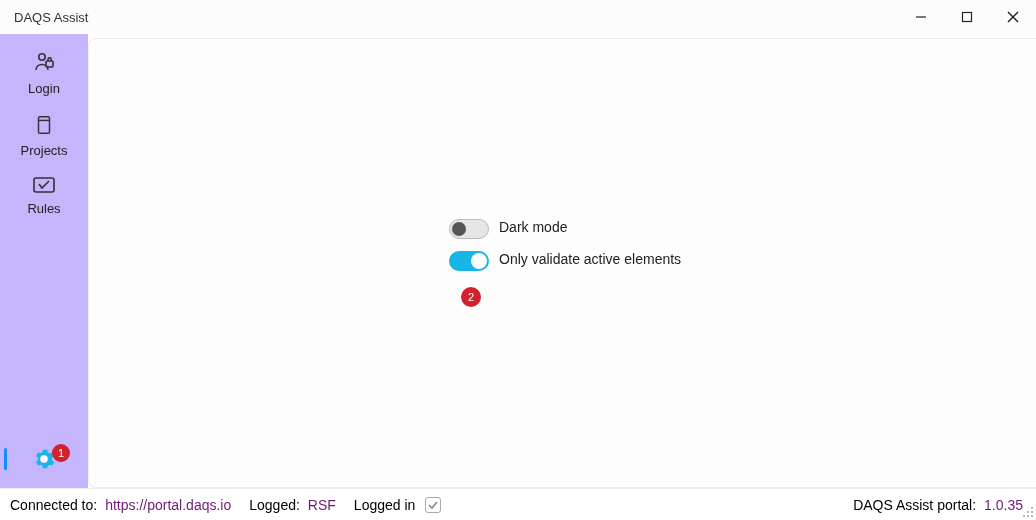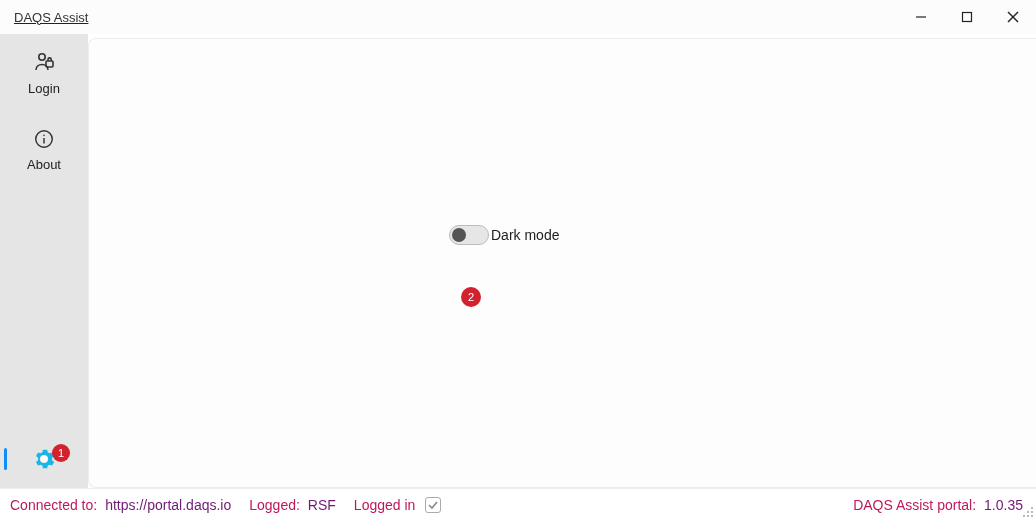--- a/index.html
+++ b/index.html
@@ -1,42 +1,42 @@
 <!DOCTYPE html>
 <html><head>
 <meta charset="utf-8">
 <style>
   * { box-sizing: border-box; margin: 0; padding: 0; }
   html, body { width: 1036px; height: 520px; font-family: "Segoe UI", Arial, sans-serif; font-size: 14px; color: #222; overflow: hidden; background: #fff; }
   .window { width: 1036px; height: 520px; display: flex; flex-direction: column; position: relative; }
-  .titlebar { height: 34px; display: flex; align-items: center; padding: 0 0 0 14px; background: #fcfcfc; text-decoration: underline; }
+  .titlebar { height: 34px; display: flex; align-items: center; padding: 0 0 0 14px; background: #fcfcfc; }
   .titlebar .title { font-size: 13px; color: #333; }
   .winbtns { margin-left: auto; display: flex; height: 100%; }
   .winbtn { width: 46px; display: flex; align-items: center; justify-content: center; }
   .winbtn svg { display: block; }
   .body { flex: 1; display: flex; min-height: 0; }
-  .sidebar { width: 88px; background: #e5e5e5; display: flex; flex-direction: column; padding-top: 8px; position: relative; }
+  .sidebar { width: 88px; background: #c4b5fd; display: flex; flex-direction: column; padding-top: 8px; position: relative; }
   .sb-item { display: flex; flex-direction: column; align-items: center; gap: 4px; padding: 8px 0 10px 0; cursor: pointer; }
   .sb-item .lbl { font-size: 13px; color: #222; }
   .sb-bottom { margin-top: auto; position: relative; }
   .sb-settings { position: relative; display: flex; align-items: center; justify-content: center; height: 56px; }
   .sb-settings .indicator { position: absolute; left: 4px; top: 16px; width: 3px; height: 22px; background: #0e8efc; border-radius: 2px; }
   .badge { position: absolute; background: #d2222d; color: #fff; border-radius: 50%; font-size: 11px; display: flex; align-items: center; justify-content: center; font-weight: 500; }
   .sb-settings .badge { width: 18px; height: 18px; top: 12px; left: 52px; }
   .content { flex: 1; background: #fdfdfd; border: 1px solid #ededed; border-right: none; border-top-left-radius: 8px; border-bottom-left-radius: 8px; margin-top: 4px; position: relative; overflow: hidden; }
   .settings-panel { position: absolute; left: 360px; top: 180px; }
-  .row { display: flex; align-items: center; gap: 2px; height: 32px; }
+  .row { display: flex; gap: 10px; height: 32px; }
   .toggle { width: 40px; height: 20px; border-radius: 10px; position: relative; cursor: pointer; }
   .toggle.off { background: #e6e6e6; border: 1px solid #bbb; }
   .toggle.off .knob { position: absolute; left: 2px; top: 2px; width: 14px; height: 14px; background: #555; border-radius: 50%; }
   .toggle.on { background: #17b6e6; }
   .toggle.on .knob { position: absolute; right: 2px; top: 2px; width: 16px; height: 16px; background: #fff; border-radius: 50%; }
   .content .badge2 { position: absolute; left: 372px; top: 248px; width: 20px; height: 20px; }
   .statusbar { height: 32px; border-top: 1px solid #eee; display: flex; align-items: center; padding: 0 10px; font-size: 14px; color: #555; gap: 6px; }
-  .statusbar .muted { color: #be185d; margin-right: 2px; }
+  .statusbar .muted { color: #000000; margin-right: 2px; }
   .statusbar .val { color: #701a75; margin-right: 12px; }
   .chk { width: 16px; height: 16px; border: 1px solid #aaa; border-radius: 3px; display: inline-flex; align-items: center; justify-content: center; margin-left: 2px; }
   .chk svg { display: block; }
   .statusbar .spacer { flex: 1; }
   .resize-grip { position: absolute; right: 2px; bottom: 2px; width: 12px; height: 12px; }
 </style>
 </head>
 <body>
 
 <div class="window">
@@ -73,35 +73,43 @@
             <circle cx="10" cy="7" r="3.2"></circle>
             <path d="M4 20c0-3.4 2.8-5.5 6-5.5s6 2.1 6 5.5"></path>
             <rect x="14" y="11" width="7" height="6" rx="1"></rect>
             <path d="M16 11v-1.5a1.6 1.6 0 0 1 3.2 0V11"></path>
           </svg>
         </span>
         <span class="lbl">Login</span>
       </div>
 
 
+      <div class="sb-item">
+        <span>
+          <svg width="22" height="22" viewBox="0 0 24 24" fill="none" stroke="#333" stroke-width="1.6">
+            <rect x="6" y="3" width="12" height="18" rx="1.5"></rect>
+            <line x1="6" y1="7" x2="18" y2="7"></line>
+          </svg>
+        </span>
+        <span class="lbl">Projects</span>
+      </div>
 
+      <div class="sb-item">
+        <span>
+          <svg width="24" height="18" viewBox="0 0 24 18" fill="none" stroke="#333" stroke-width="1.6">
+            <rect x="2" y="2" width="20" height="14" rx="2"></rect>
+            <polyline points="7,8 10,12 17,5"></polyline>
+          </svg>
+        </span>
+        <span class="lbl">Rules</span>
+      </div>
 
 
       <div style="height:14px"></div>
 
-      <div class="sb-item">
-        <span>
-          <svg width="22" height="22" viewBox="0 0 24 24" fill="none" stroke="#333" stroke-width="1.6">
-            <circle cx="12" cy="12" r="9"></circle>
-            <circle cx="12" cy="8" r="0.9" fill="#333" stroke="none"></circle>
-            <line x1="12" y1="11" x2="12" y2="17"></line>
-          </svg>
-        </span>
-        <span class="lbl">About</span>
-      </div>
 
       <div class="sb-bottom">
         <div class="sb-settings">
           <span class="indicator"></span>
           <span>
             <svg width="26" height="26" viewBox="0 0 24 24" fill="#17b6e6">
               <path d="M12 8.2A3.8 3.8 0 1 0 12 15.8 3.8 3.8 0 1 0 12 8.2Z M19.4 13.2l2 1.5-1.9 3.3-2.3-.8a7.7 7.7 0 0 1-1.8 1l-.4 2.4H11l-.4-2.4a7.7 7.7 0 0 1-1.8-1l-2.3.8-1.9-3.3 2-1.5a7.3 7.3 0 0 1 0-2.4l-2-1.5 1.9-3.3 2.3.8a7.7 7.7 0 0 1 1.8-1L11 3.4h4l.4 2.4a7.7 7.7 0 0 1 1.8 1l2.3-.8 1.9 3.3-2 1.5a7.3 7.3 0 0 1 0 2.4Z"></path>
               <circle cx="12" cy="12" r="3.2" fill="#fff"></circle>
             </svg>
           </span>
@@ -110,20 +118,26 @@
       </div>
     </div>
 
     <div class="content">
       <div class="settings-panel">
         <div class="row">
           <div class="toggle off">
               <div class="knob"></div>
             </div>
           <span>Dark mode</span>
+        </div>
+        <div class="row">
+          <div class="toggle on">
+              <div class="knob"></div>
+            </div>
+          <span>Only validate active elements</span>
         </div>
       </div>
       <span class="badge badge2">2</span>
     </div>
   </div>
 
   <div class="statusbar">
     <span class="muted">Connected to:</span>
     <span class="val">https://portal.daqs.io</span>
     <span class="muted">Logged:</span>

